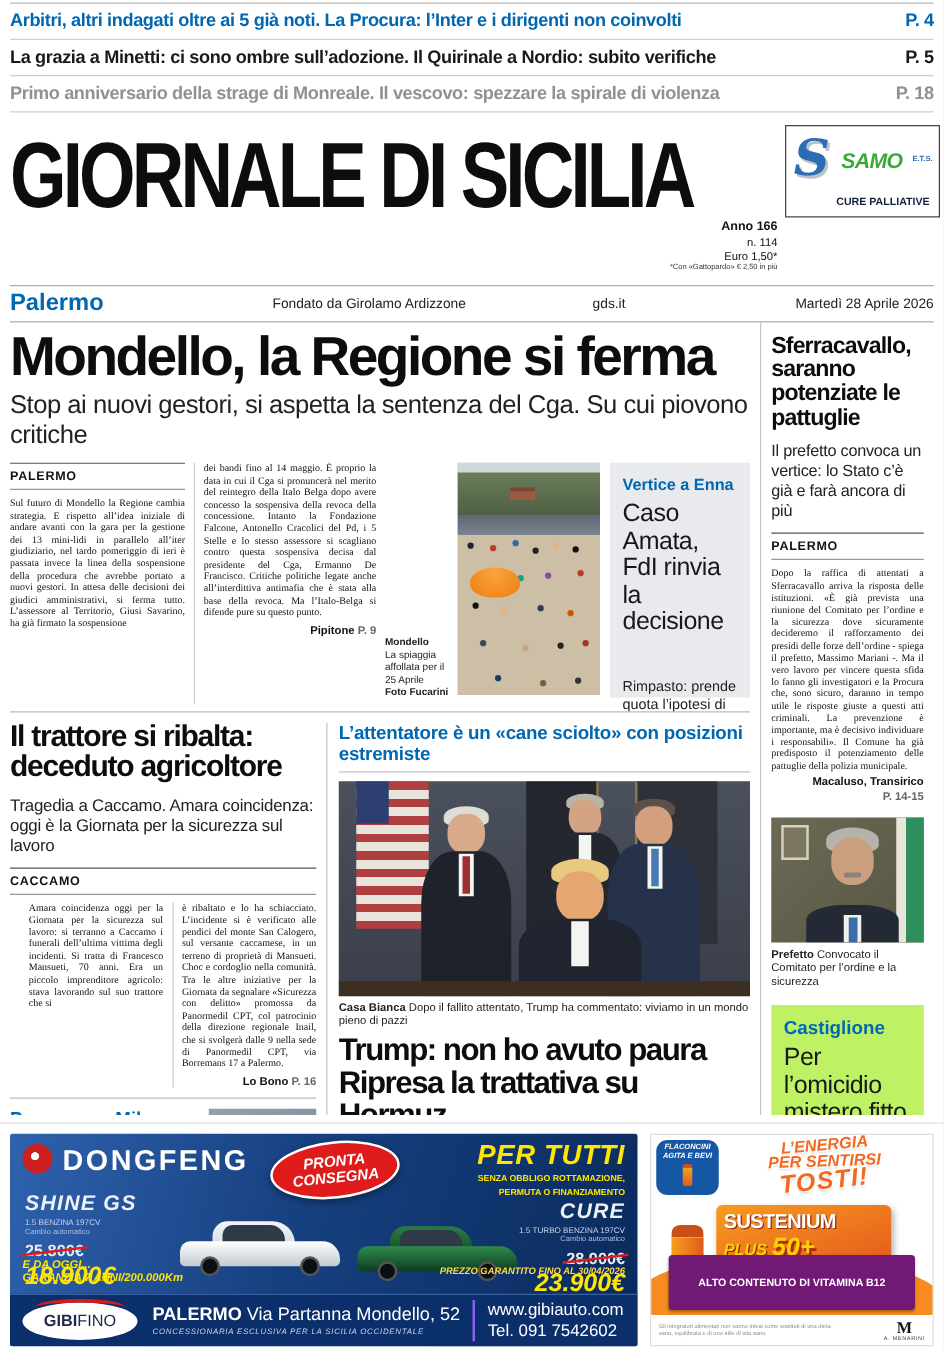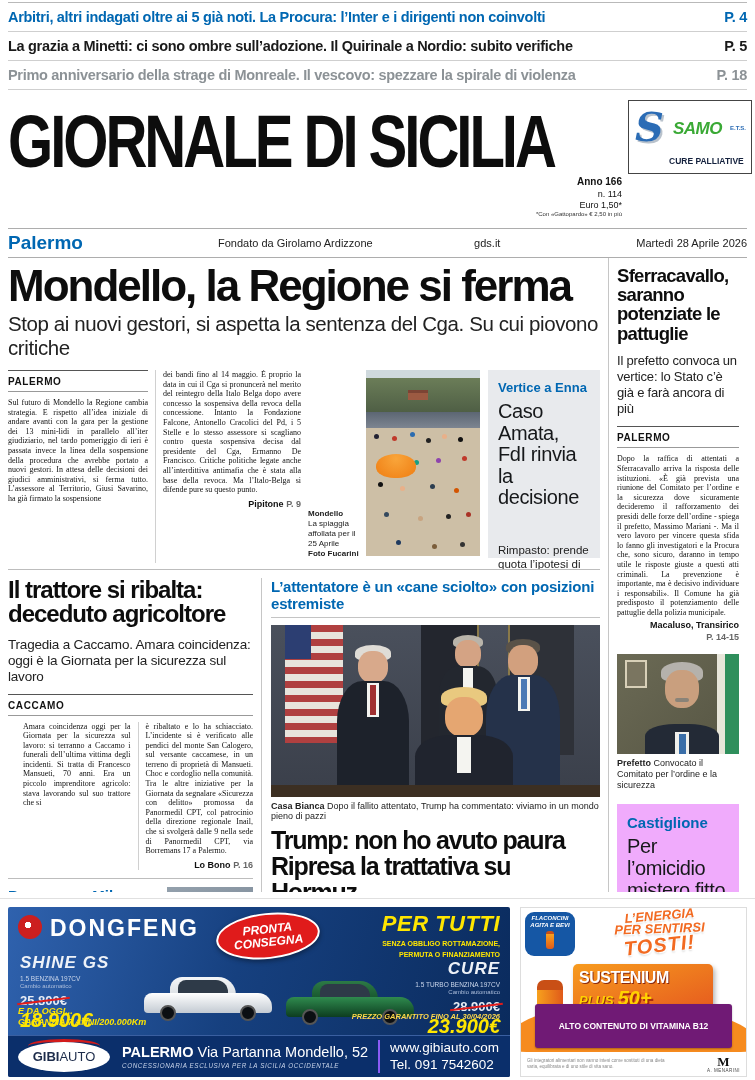--- a/index.html
+++ b/index.html
@@ -111,21 +111,21 @@
   .pf-frame { position:absolute; left:8px; top:6px; width:22px; height:28px; border:2px solid #d8d0b8; background:#7a7560; }
   .pf-flag { position:absolute; right:0; top:0; width:22px; height:100%; background:linear-gradient(90deg,#e8e6da 0 8px,#2f8f5c 8px); }
   .pf-hair { position:absolute; top:8px; left:44px; width:42px; height:20px; background:#b5b2ac; border-radius:50% 50% 30% 30%; }
   .pf-face { position:absolute; top:16px; left:48px; width:34px; height:38px; background:#c99f7e; border-radius:45%; }
   .pf-must { position:absolute; top:44px; left:58px; width:14px; height:4px; background:#8a8378; border-radius:2px; }
   .pf-suit { position:absolute; bottom:0; left:28px; width:74px; height:30px; background:#232a36; border-radius:40% 40% 0 0; }
   .pf-shirt { position:absolute; bottom:0; left:58px; width:14px; height:22px; background:#f0f0ec; }
   .pf-tie { position:absolute; bottom:0; left:62px; width:7px; height:20px; background:#3a6ea8; }
   .sb-caption { font-size:9px; line-height:1.25; color:#222; margin-top:4px; }
   .sb-caption b { font-weight:900; }
-  .castiglione { background:#f0abfc; padding:10px; margin-top:12px; }
+  .castiglione { background:#bef264; padding:10px; margin-top:12px; }
   .castiglione .ck { color:#0067b2; font-size:15px; font-weight:900; margin-bottom:4px; }
   .castiglione .ct { font-size:20px; font-weight:400; letter-spacing:-0.4px; line-height:1.1; color:#16181a; }
 
   
   .ads { display:flex; gap:10px; padding:8px 8px 0 8px; border-top:1px solid #e0e0e0; margin-top:6px; }
   .ad-dongfeng { width:502px; height:170px; position:relative; overflow:hidden; border-radius:2px; background:linear-gradient(105deg,#2f62ae 0%,#16407f 45%,#0a2a5c 100%); }
   .df-logo { position:absolute; left:10px; top:8px; width:24px; height:24px; border-radius:50%; background:radial-gradient(circle at 40% 40%, #fff 18%, #cc1f1f 20%); border:2px solid #cc1f1f; }
   .df-brand { position:absolute; left:42px; top:8px; color:#fff; font-size:23px; font-weight:900; letter-spacing:2px; }
   .df-pronta { position:absolute; left:208px; top:6px; width:104px; height:46px; background:#e01b1b; border:2px solid #fff; border-radius:50%; transform:rotate(-6deg); display:flex; align-items:center; justify-content:center; text-align:center; color:#fff; font-weight:900; font-style:italic; font-size:12px; line-height:1.05; box-shadow:0 2px 5px rgba(0,0,0,.4); }
   .df-pertutti { position:absolute; right:10px; top:4px; text-align:right; }
@@ -433,21 +433,21 @@
       <div class="df-promo">
         <div>E DA OGGI...</div>
         <div>GARANZIA 7 ANNI/200.000Km</div>
       </div>
       <div class="df-guarantee">PREZZO GARANTITO FINO AL 30/04/2026</div>
 
       <div class="df-bar">
         <div class="gibi">
           <div class="arc"></div>
           <span class="g1">GIBI</span>
-          <span class="g2">AUTO</span>
+          <span class="g2">FINO</span>
         </div>
         <div class="df-addr">
           <div class="a1">
             <b>PALERMO</b>
             <span>Via Partanna Mondello, 52</span>
           </div>
           <div class="a2">CONCESSIONARIA ESCLUSIVA PER LA SICILIA OCCIDENTALE</div>
         </div>
         <div class="df-contact">
           <div>www.gibiauto.com</div>

